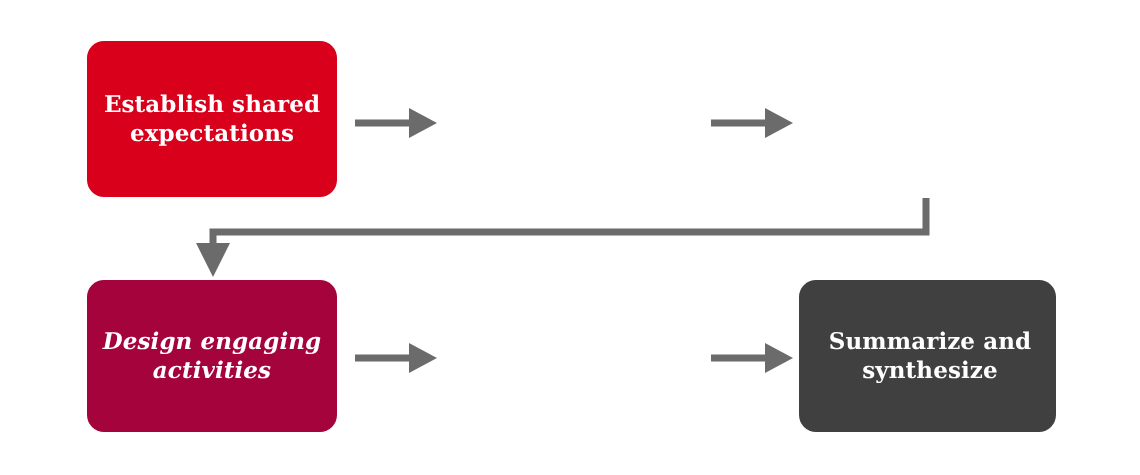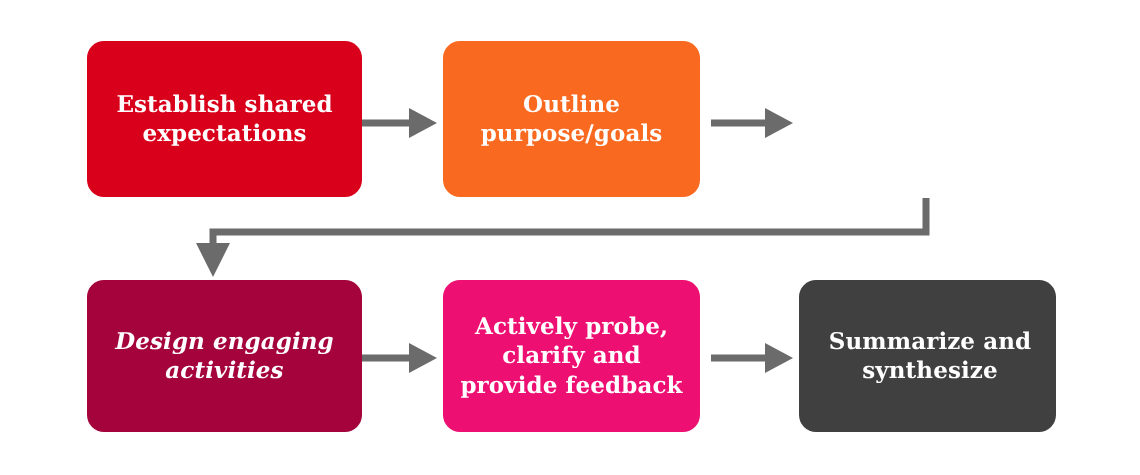--- a/index.html
+++ b/index.html
@@ -36,21 +36,21 @@
     font-family: "DejaVu Serif", "Liberation Serif", serif;
     font-weight: bold;
     font-size: 23px;
     line-height: 1.28;
     letter-spacing: 0.1px;
     white-space: pre-line;
     text-rendering: geometricPrecision;
   }
 
   
-  .col-1 { left: 87px;  width: 275px; }
+  .col-1 { left: 87px;  width: 250px; }
   .col-2 { left: 443px; width: 257px; }
   .col-3 { left: 799px; width: 257px; }
   .row-1 { top: 41px;  height: 156px; }
   .row-2 { top: 280px; height: 152px; }
 
   
   #connectors {
     position: absolute;
     left: 0;
     top: 0;
@@ -90,35 +90,26 @@
       <line x1="711" y1="358" x2="770" y2="358" stroke="#6b6b6b" stroke-width="7"></line>
       <polygon points="765,343 793,358 765,373" fill="#6b6b6b"></polygon>
     </g>
   </svg>
 
   <div class="node row-1 col-1" style="background-color: rgb(217, 0, 27);">
     <span class="node-label" style="color: rgb(255, 255, 255);">Establish shared
 expectations</span>
   </div>
 
-  <div class="node row-1 col-2" style="background-color: rgb(249, 106, 32);">
-    <span class="node-label" style="color: rgb(255, 255, 255);">Outline
-purpose/goals</span>
-  </div>
 
 
   <div class="node row-2 col-1" style="background-color: rgb(164, 4, 59);">
     <span class="node-label" style="color: rgb(255, 255, 255); font-style: italic;">Design engaging
 activities</span>
   </div>
 
-  <div class="node row-2 col-2" style="background-color: rgb(237, 16, 114);">
-    <span class="node-label" style="color: rgb(255, 255, 255);">Actively probe,
-clarify and
-provide feedback</span>
-  </div>
 
   <div class="node row-2 col-3" style="background-color: #404040; padding-left: 17px;">
     <span class="node-label" style="color: rgb(255, 255, 255);">Summarize and
 synthesize</span>
   </div>
 
 </div>
 
 </body></html>

